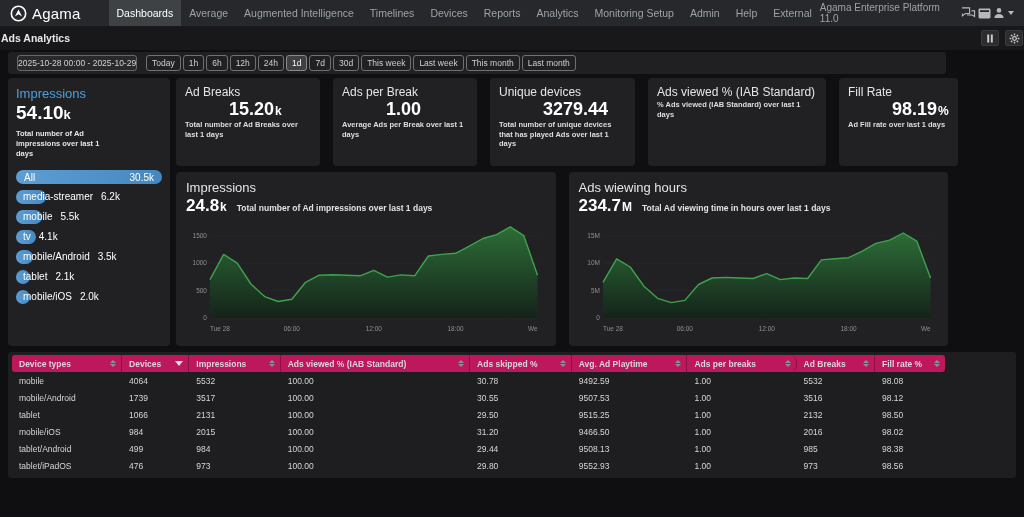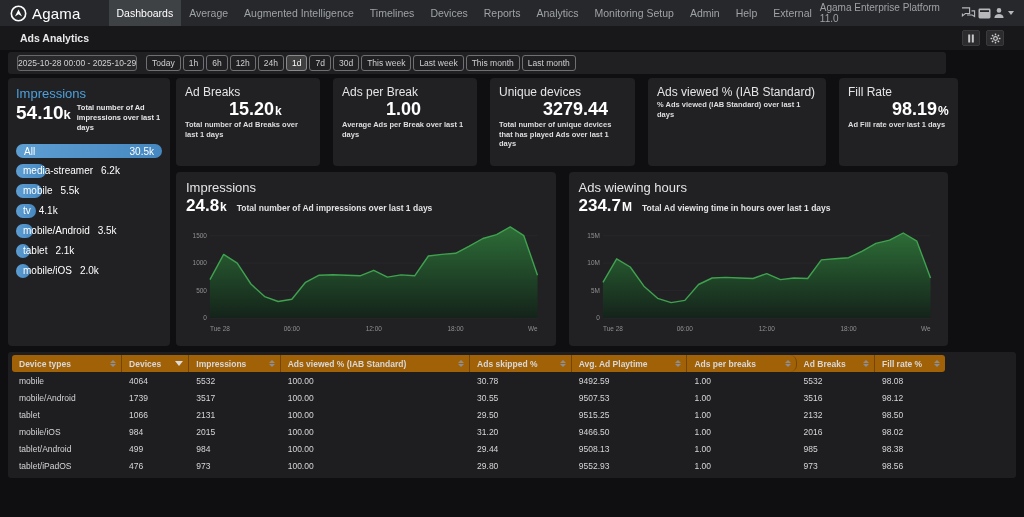--- a/index.html
+++ b/index.html
@@ -24,21 +24,21 @@
     cursor:pointer;white-space:nowrap;
   }
   .nav-item.active{background:#3f4245;color:#fff;}
   .topnav-right{margin-left:auto;display:flex;align-items:center;gap:2px;}
   .platform-label{font-size:10px;color:#9fa2a6;margin-right:2px;}
   .tn-icon{display:flex;align-items:center;cursor:pointer;}
   .caret{width:0;height:0;border-left:3.5px solid transparent;border-right:3.5px solid transparent;border-top:4px solid #b8b8bb;margin-left:3px;}
   
   .pageheader{
     position:absolute; top:26px; left:0; width:1024px; height:24px;
-    background:#18181a; display:flex; align-items:center; padding:0 20px;
+    background:#18181a; display:flex; align-items:center; padding:0 1px;
   }
   .page-title{font-size:10.5px;font-weight:bold;color:#e8e8ea;}
   .ph-right{margin-left:auto;display:flex;gap:6px;}
   .icon-btn{
     width:18px;height:16px;background:#2c2c2f;border:1px solid #3a3a3e;border-radius:2px;
     display:flex;align-items:center;justify-content:center;cursor:pointer;
   }
   
   .toolbar{
     position:absolute; top:52px; left:8px; width:938px; height:22px;
@@ -52,21 +52,21 @@
   .range-btn{
     height:16px;padding:0 5px;font-size:8.5px;color:#cfcfd2;background:transparent;
     border:1px solid #707074;border-radius:3px;cursor:pointer;white-space:nowrap;
     font-family:"Liberation Sans",sans-serif;
   }
   .range-btn.active{background:#404040;color:#fff;border-color:#8a8a8e;}
   
   .panel{background:#212124;border-radius:4px;}
   .imp-panel{position:absolute;top:78px;left:8px;width:162px;height:268px;padding:8px;}
   .imp-title{color:#4da0dc;font-size:13px;margin-bottom:2px;}
-  .imp-valrow{display:flex;gap:6px;}
+  .imp-valrow{display:flex;gap:6px;flex-direction:column;}
   .imp-big{font-size:19px;font-weight:bold;color:#fff;line-height:1;}
   .imp-suf{font-size:13px;font-weight:bold;color:#fff;align-self:flex-end;}
   .imp-desc{font-size:7.5px;font-weight:bold;color:#e6e6e8;line-height:1.3;width:84px;}
   .bars{margin-top:12px;}
   .bar-row{position:relative;height:14px;margin-bottom:6px;}
   .bar{
     height:14px;border-radius:7px;min-width:14px;
     background:linear-gradient(90deg,#5d9fd3,#4587c0);
   }
   .bar-inside{display:flex;justify-content:space-between;align-items:center;padding:0 8px;font-size:10px;color:#fff;}
@@ -92,21 +92,21 @@
   .chart-card{flex:1 1 0;padding:8px 10px 6px 10px;overflow:hidden;}
   .chart-title{font-size:13px;color:#e5e5e7;}
   .chart-valrow{display:flex;align-items:baseline;margin-top:1px;}
   .chart-big{font-size:17px;font-weight:bold;color:#fff;}
   .chart-suf{font-size:12px;font-weight:bold;color:#fff;margin-left:1px;}
   .chart-sub{font-size:8.5px;font-weight:bold;color:#e2e2e4;margin-left:10px;}
   .chart-svg{display:block;width:100%;height:118px;margin-top:2px;}
   
   .table-panel{position:absolute;top:352px;left:8px;width:1008px;height:126px;background:#1e1e21;border-radius:3px;padding:3px 4px;}
   .tbl{width:933px;}
-  .thead{display:flex;height:17px;background:#a16207;border-radius:3px;overflow:hidden;}
+  .thead{display:flex;height:17px;background:#be185d;border-radius:3px;overflow:hidden;}
   .th{
     display:flex;align-items:center;justify-content:space-between;
     font-size:8.5px;font-weight:bold;color:#d8d8da;padding:0 5px 0 7px;
     border-right:1px solid rgba(0,0,0,0.28);cursor:pointer;
   }
   .th:last-child{border-right:none;justify-content:space-between;}
   .tr{display:flex;height:17px;align-items:center;}
   .td{font-size:8.5px;color:#d6d6d8;padding:0 5px 0 7px;white-space:nowrap;overflow:hidden;}
   .c0{width:11.8%;} .c1{width:7.2%;} .c2{width:9.8%;} .c3{width:20.3%;} .c4{width:10.9%;}
   .c5{width:12.4%;} .c6{width:11.7%;border-radius:7px;} .c7{width:8.4%;} .c8{width:7.5%;}

